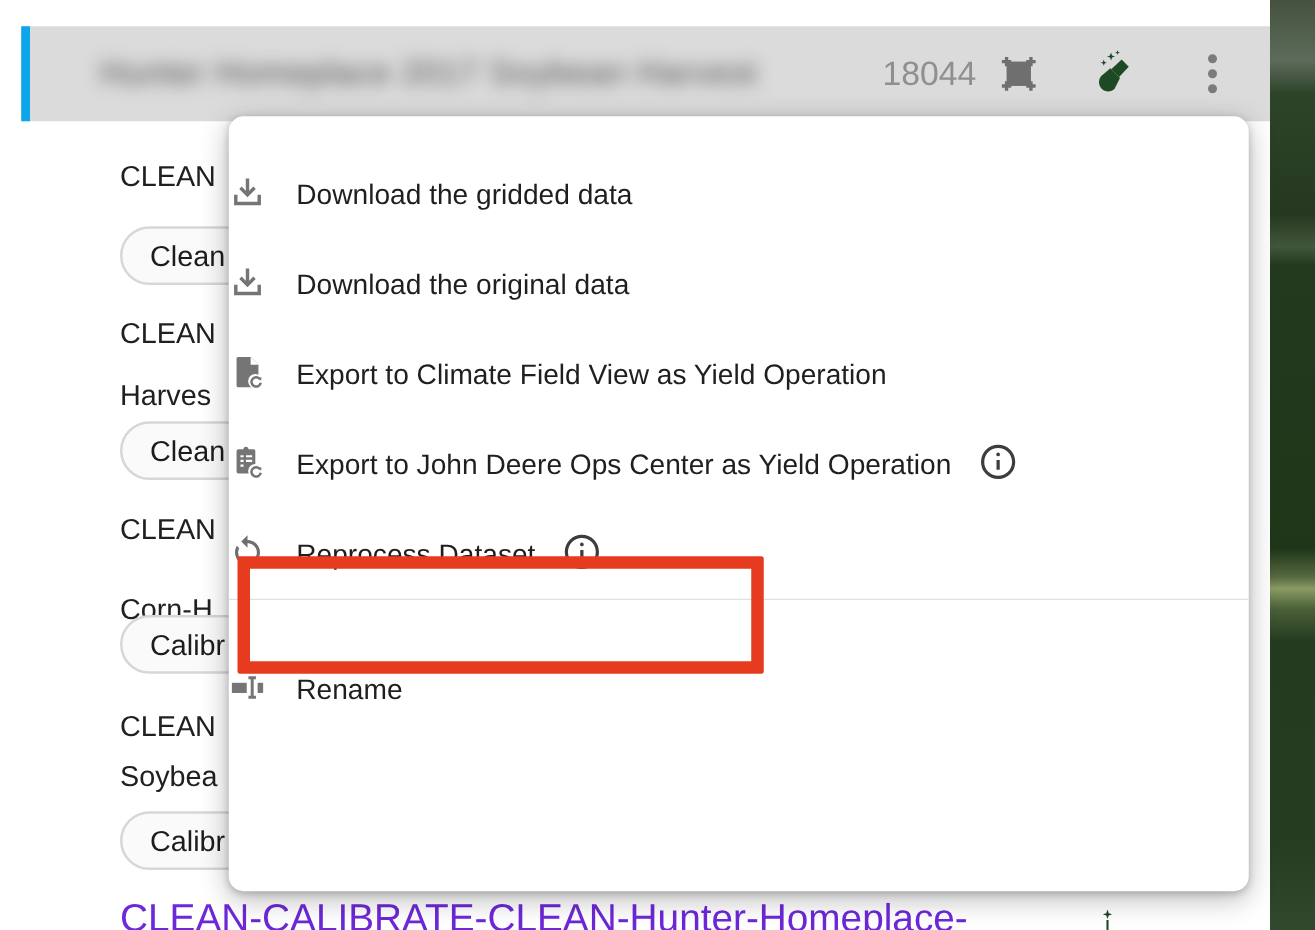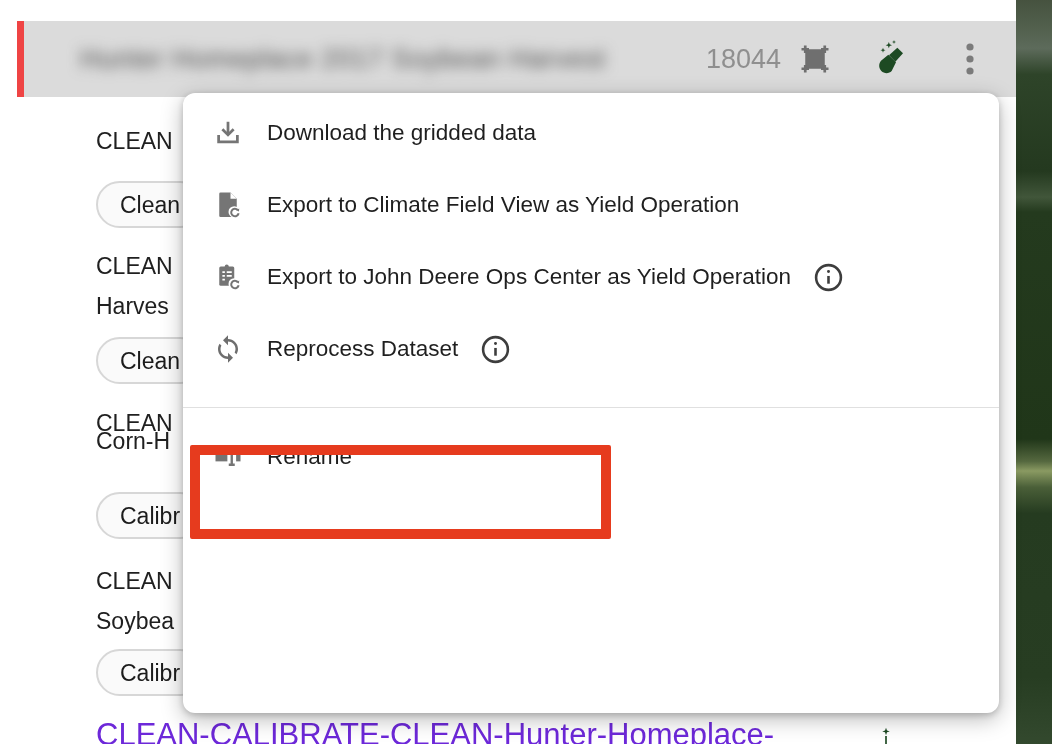--- a/index.html
+++ b/index.html
@@ -9,21 +9,21 @@
   
   .map-strip { position:absolute; left:1016px; top:0; width:36px; height:744px; z-index:1;
     background:linear-gradient(180deg,
       #46523f 0%, #515f4c 3.5%, #5d6b5b 6.5%, #2e4429 10%,
       #24391f 23%, #41563a 26.5%, #243a1e 28.5%, #203619 59%,
       #55683f 62%, #8a9a62 63.3%, #4a5f38 65.5%, #253b20 69%,
       #273d22 91%, #33492e 100%); }
 
   
   .header { position:absolute; left:17px; top:21px; width:999px; height:76px;
-            background:#dbdbdb; border-left:7px solid #ef4444; z-index:2; }
+            background:#dbdbdb; border-left:7px solid #0ea5e9; z-index:2; }
   .header-title { position:absolute; left:56px; top:50%; transform:translateY(-50%);
                   font-size:27px; font-weight:500; color:#4f4f4f; letter-spacing:.5px;
                   filter:blur(7px); white-space:nowrap; }
   .header-controls { position:absolute; right:39px; top:0; height:100%;
                      display:flex; align-items:center; }
   .point-count { font-size:27px; color:#8f8f8f; margin-right:16px; }
   .hicon { display:flex; align-items:center; justify-content:center; cursor:pointer; }
   .hicon svg { display:block; }
   .extent { margin-right:40px; }
   .broom  { margin-right:50px; }
@@ -35,21 +35,21 @@
           border:2px solid #d7d7d7; border-radius:26px; background:#fafafa;
           font-size:23px; color:#1c1c1c; white-space:nowrap; z-index:1; }
   .bottom-row-title { position:absolute; left:96px; top:717px; font-size:31px;
                       color:#6d28d9; white-space:nowrap; z-index:1; }
   .mini-sparkle { position:absolute; left:876px; top:726px; z-index:1; }
 
   
   .menu { position:absolute; left:183px; top:93px; width:816px; height:620px;
           background:#ffffff; border-radius:12px; z-index:3; padding-top:4px;
           box-shadow:0 6px 22px rgba(0,0,0,.28), 0 2px 6px rgba(0,0,0,.18); }
-  .menu-item { height:72px; display:flex; align-items:center; padding-left:30px;
+  .menu-item { height:72px; display:flex; align-items:flex-end; 
                cursor:pointer; }
   .menu-item .mi-icon { width:30px; height:30px; flex:0 0 30px; display:flex;
                         align-items:center; justify-content:center; }
   .menu-item .mi-label { margin-left:24px; font-size:22.5px; color:#1f1f1f; }
   .menu-item .mi-info { margin-left:22px; display:flex; align-items:center; cursor:pointer; }
   .menu-divider { height:1px; background:#e0e0e0; margin:22px 0 13px 0; }
 
   
   .annotation-box { position:absolute; left:190px; top:445px; width:421px; height:94px;
                     border:10px solid #e63b1e; border-radius:2px; z-index:4;
@@ -57,25 +57,25 @@
 </style>
 </head>
 <body>
 
 <div class="map-strip"></div>
 
 <div class="bg-item-title" style="top:128px">CLEAN</div>
 <div class="pill" style="top:181px">Clean</div>
 
 <div class="bg-item-title" style="top:253px">CLEAN</div>
-<div class="bg-item-title" style="top:293px">Harves</div>
+<div class="bg-item-title" style="top:303px">Harves</div>
 <div class="pill" style="top:337px">Clean</div>
 
 <div class="bg-item-title" style="top:410px">CLEAN</div>
-<div class="bg-item-title" style="top:428px">Corn-H</div>
+<div class="bg-item-title" style="top:474px">Corn-H</div>
 <div class="pill" style="top:492px">Calibr</div>
 
 <div class="bg-item-title" style="top:568px">CLEAN</div>
 <div class="bg-item-title" style="top:608px">Soybea</div>
 <div class="pill" style="top:649px">Calibr</div>
 
 <div class="bottom-row-title">CLEAN-CALIBRATE-CLEAN-Hunter-Homeplace-</div>
 <span class="mini-sparkle">
   <svg width="20" height="20" viewBox="0 0 24 24" fill="#1d4a23">
     <path d="M12 2l1.2 3.4L16.5 6.5l-3.3 1.1L12 11l-1.2-3.4L7.5 6.5l3.3-1.1z"></path>
@@ -123,20 +123,30 @@
     <span class="mi-icon">
       <svg width="30" height="30" viewBox="0 0 24 24" fill="none" stroke="#757575" stroke-width="2.2">
         <path d="M12 3v10"></path>
           <path d="M7.5 9l4.5 4.5L16.5 9"></path>
           <path d="M4.5 13.5V19h15v-5.5"></path>
       </svg>
     </span>
     <span class="mi-label">Download the gridded data</span>
   </div>
 
+  <div class="menu-item">
+    <span class="mi-icon">
+      <svg width="30" height="30" viewBox="0 0 24 24" fill="none" stroke="#757575" stroke-width="2.2">
+        <path d="M12 3v10"></path>
+          <path d="M7.5 9l4.5 4.5L16.5 9"></path>
+          <path d="M4.5 13.5V19h15v-5.5"></path>
+      </svg>
+    </span>
+    <span class="mi-label">Download the original data</span>
+  </div>
 
 
   <div class="menu-item">
     <span class="mi-icon">
       <svg width="30" height="30" viewBox="0 0 24 24">
         <path d="M6 2h8l5 5v13.5a1 1 0 0 1-1 1H6a1 1 0 0 1-1-1V3a1 1 0 0 1 1-1z" fill="#757575"></path>
         <path d="M14 2l5 5h-5z" fill="#ffffff"></path>
         <circle cx="17" cy="17.5" r="4.6" fill="#ffffff"></circle>
         <g fill="none" stroke="#757575" stroke-width="1.6">
           <path d="M19.8 16a3 3 0 1 0 .7 2.6"></path>

